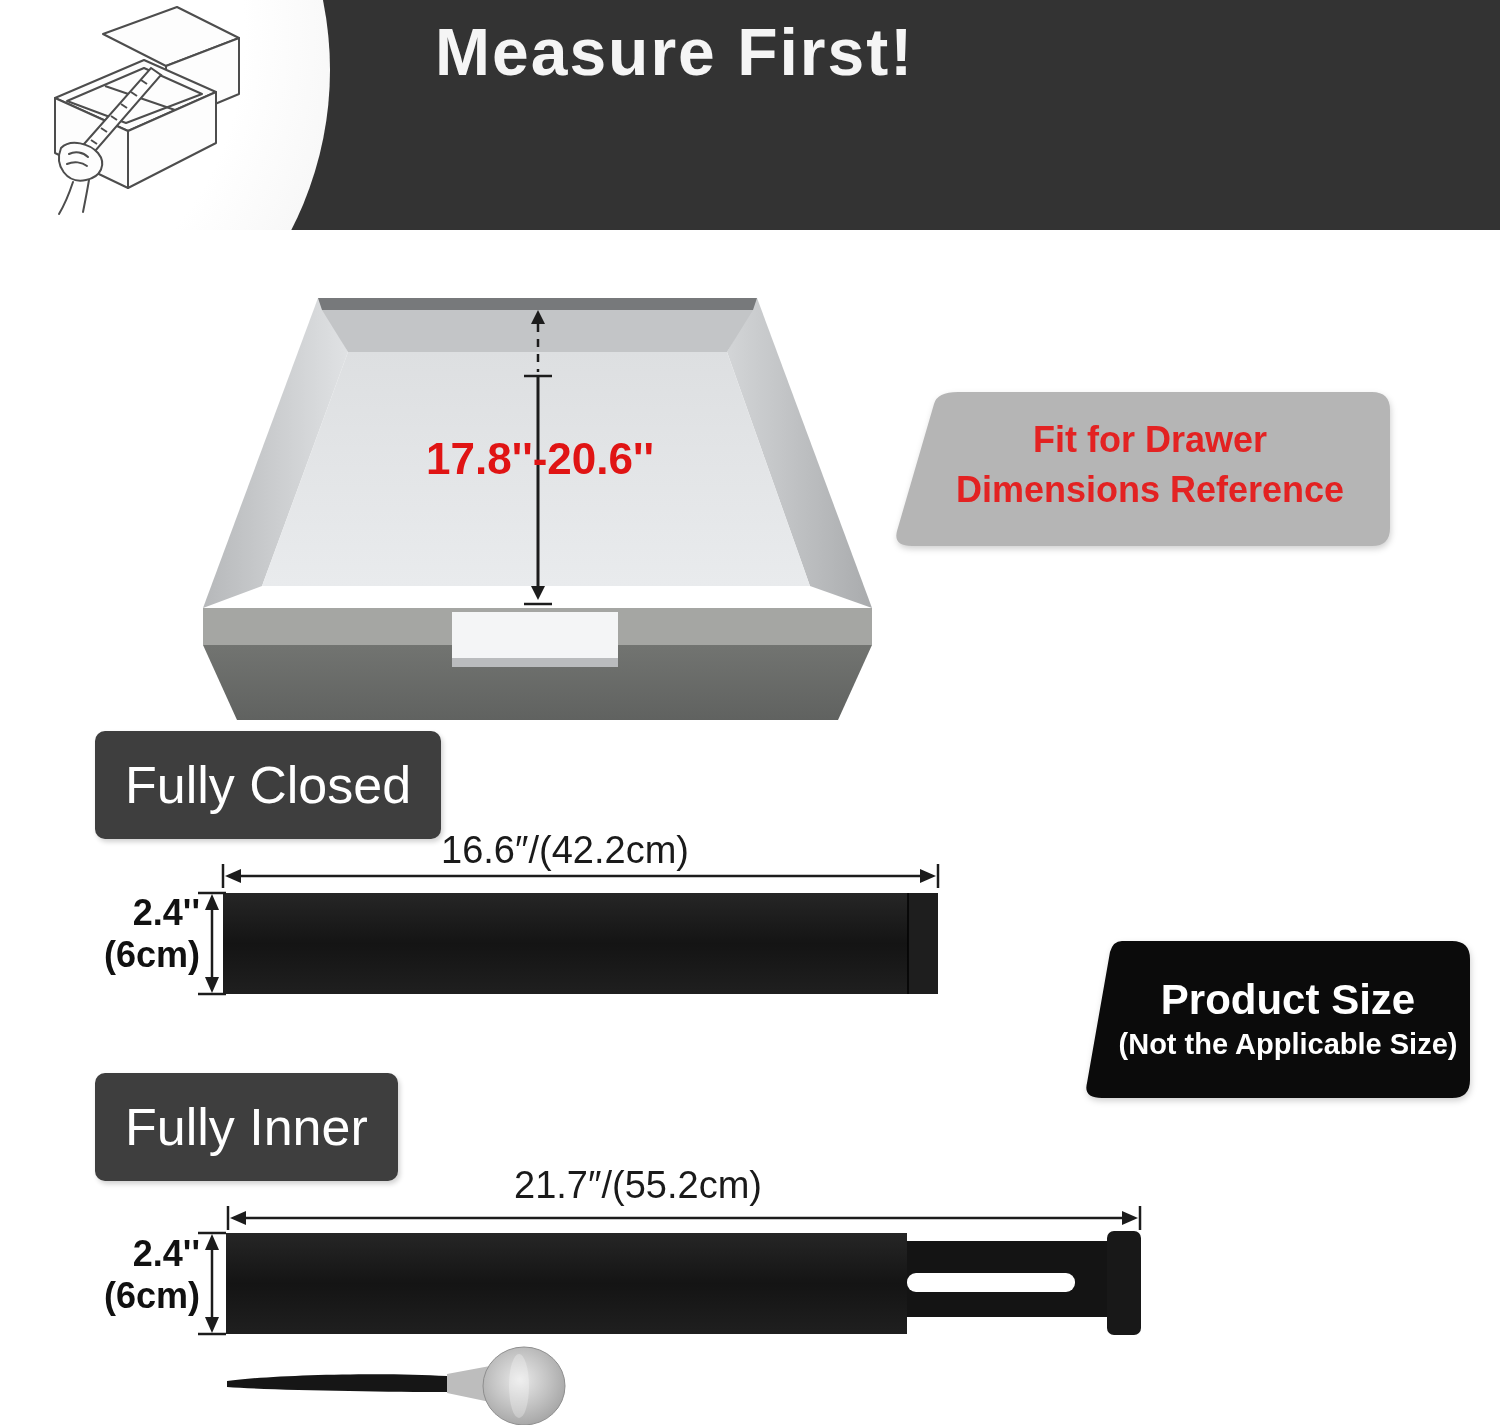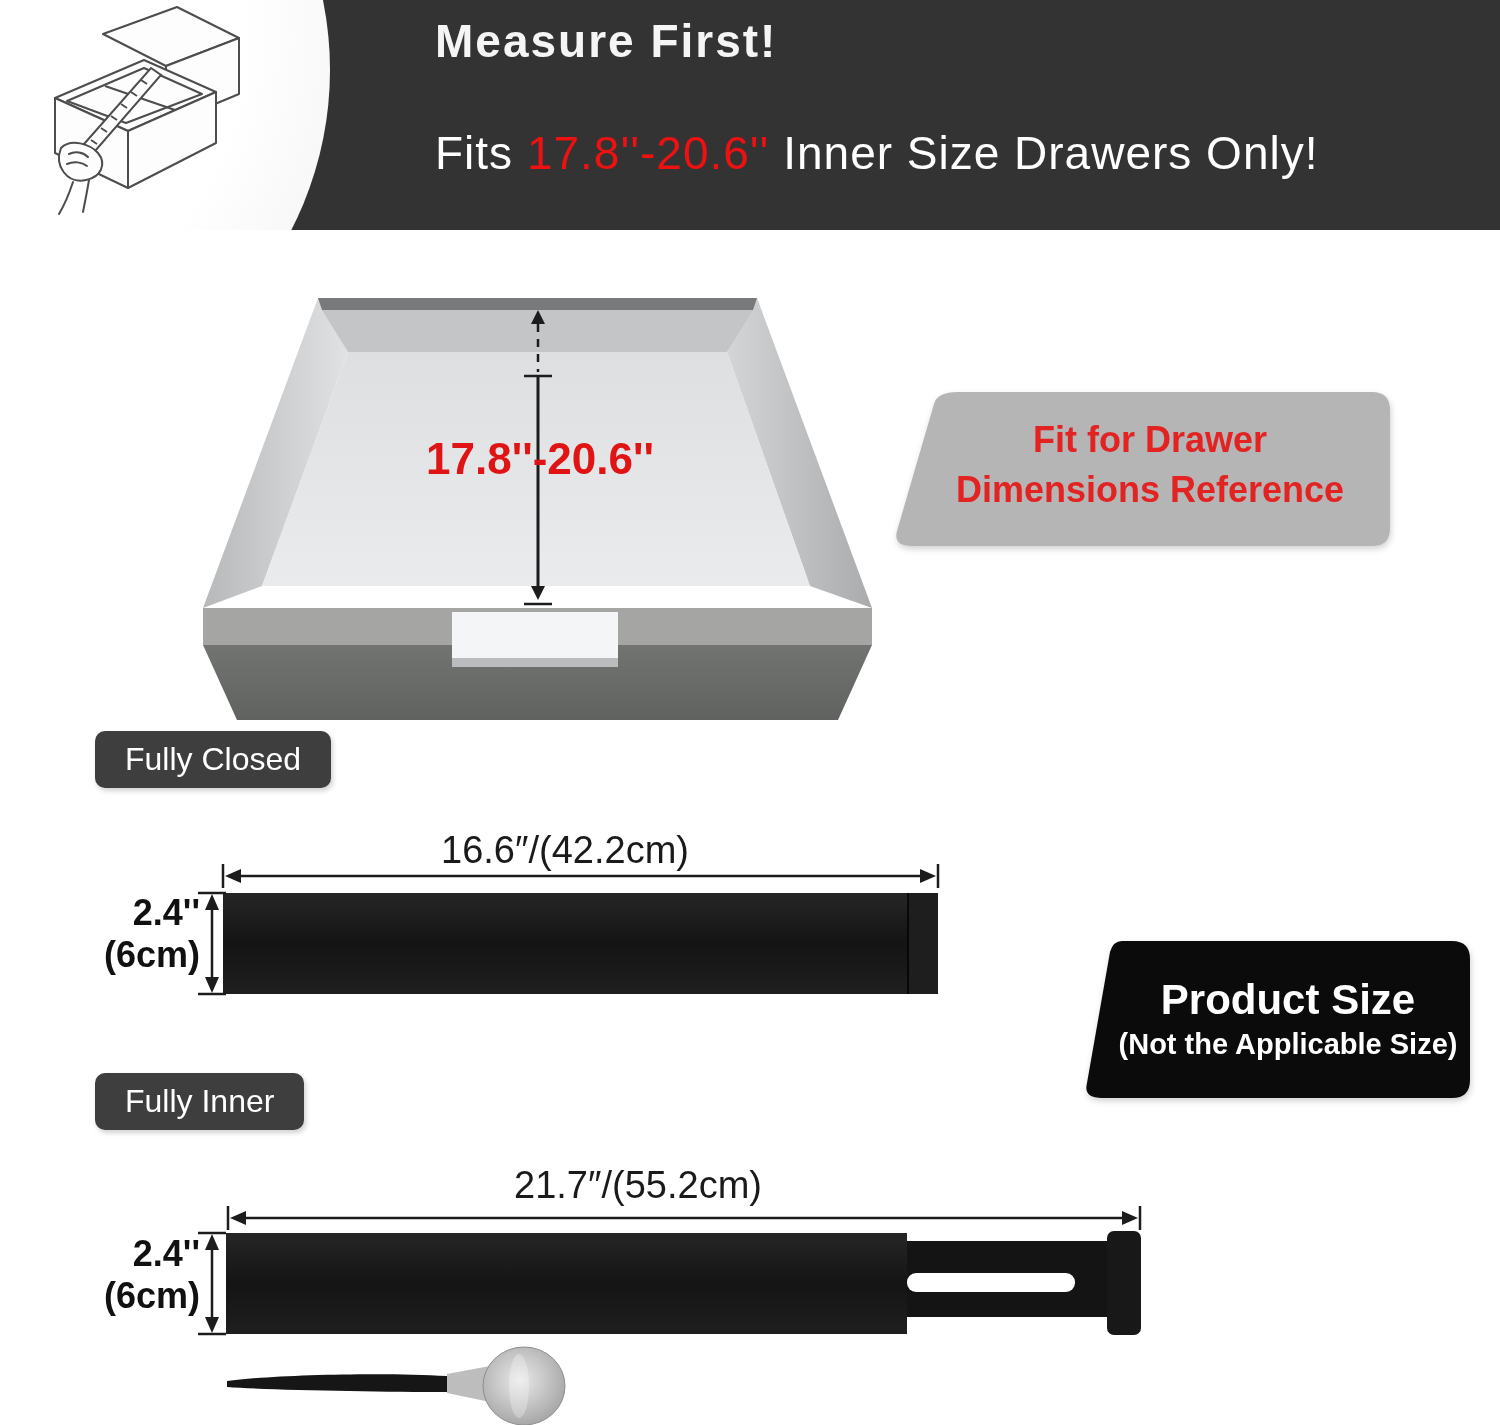--- a/index.html
+++ b/index.html
@@ -8,32 +8,32 @@
     font-family:"Liberation Sans", sans-serif;overflow:hidden;
   }
   
   .header{position:absolute;left:0;top:0;width:1500px;height:230px;background:#333333;overflow:hidden;}
   .header-circle{
     position:absolute;width:700px;height:700px;left:-370px;top:-280px;border-radius:50%;
     background:radial-gradient(circle at 45% 45%, #ffffff 55%, #ededed 100%);
   }
   .header-sketch{position:absolute;left:25px;top:2px;}
   .header-title{
-    position:absolute;left:435px;top:14px;color:#f5f5f5;font-size:46px;font-weight:900;
+    position:absolute;left:435px;top:14px;color:#f5f5f5;font-size:66px;font-weight:900;
     letter-spacing:2px;white-space:nowrap;
   }
   .header-subtitle{
     position:absolute;left:435px;top:126px;color:#ffffff;font-size:46px;font-weight:400;
     letter-spacing:1px;white-space:nowrap;
   }
   .header-subtitle .hl{font-weight:400;}
   
   .badge{
-    position:absolute;background:#3e3e3e;color:#ffffff;font-size:32px;font-weight:500;
-    padding:10px 30px;border-radius:10px;box-shadow:2px 3px 5px rgba(0,0,0,0.18);
+    position:absolute;background:#3e3e3e;color:#ffffff;font-size:52px;font-weight:500;
+    padding:24px 30px;border-radius:10px;box-shadow:2px 3px 5px rgba(0,0,0,0.18);
     white-space:nowrap;
     text-align:right;
   }
   .badge.closed{left:95px;top:731px;}
   .badge.opened{left:95px;top:1073px;}
   
   .abs{position:absolute;}
   .bubble-shadow{filter:drop-shadow(1px 3px 3px rgba(0,0,0,0.18));}
   svg text{font-family:"Liberation Sans", sans-serif;}
 </style>
@@ -71,21 +71,20 @@
 
       <g fill="#fdfdfd" stroke="#4d4d4d" stroke-width="2" stroke-linecap="round">
         <path d="M 36,146 C 29,164 42,182 61,178 C 76,175 82,162 73,151 C 65,142 46,136 36,146 Z"></path>
         <path d="M 44,152 C 50,149 58,150 63,155" fill="none"></path>
         <path d="M 42,162 C 49,159 57,160 62,164" fill="none"></path>
         <path d="M 48,180 C 44,192 40,202 34,212" fill="none"></path>
         <path d="M 64,178 C 62,190 60,200 58,210" fill="none"></path>
       </g>
     </svg>
     <div class="header-title">Measure First!</div>
-    <div class="header-subtitle"><span>Fits </span><span class="hl" style="color:#ee1111">17.8''-20.6''</span><span> Inner Size Drawers Only!</span></div>
   </div>
 
   <svg class="abs" style="left:140px;top:285px" width="780" height="450" viewBox="140 285 780 450">
     <defs>
       <linearGradient id="gradL" x1="0" y1="0" x2="1" y2="0">
         <stop offset="0" stop-color="#b6b8ba"></stop>
           <stop offset="1" stop-color="#e0e2e4"></stop>
       </linearGradient>
       <linearGradient id="gradR" x1="1" y1="0" x2="0" y2="0">
         <stop offset="0" stop-color="#a9abad"></stop>

